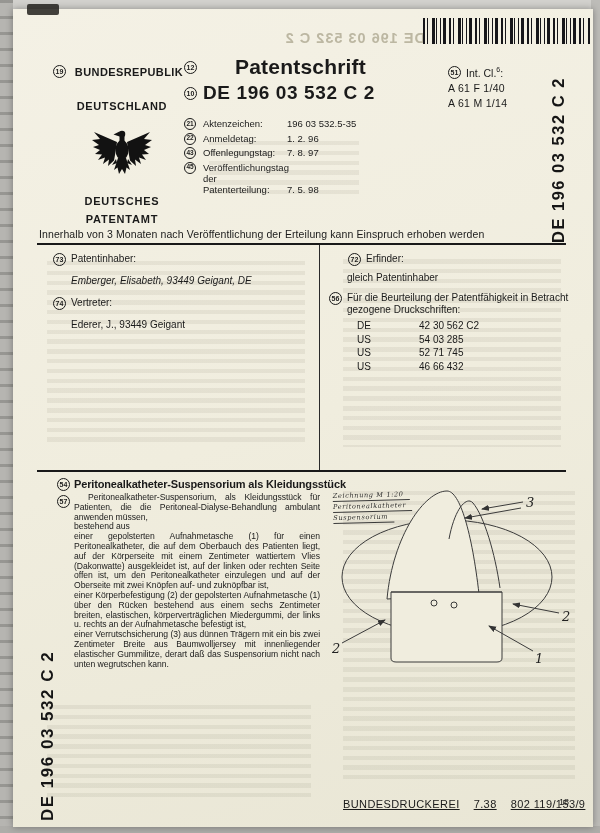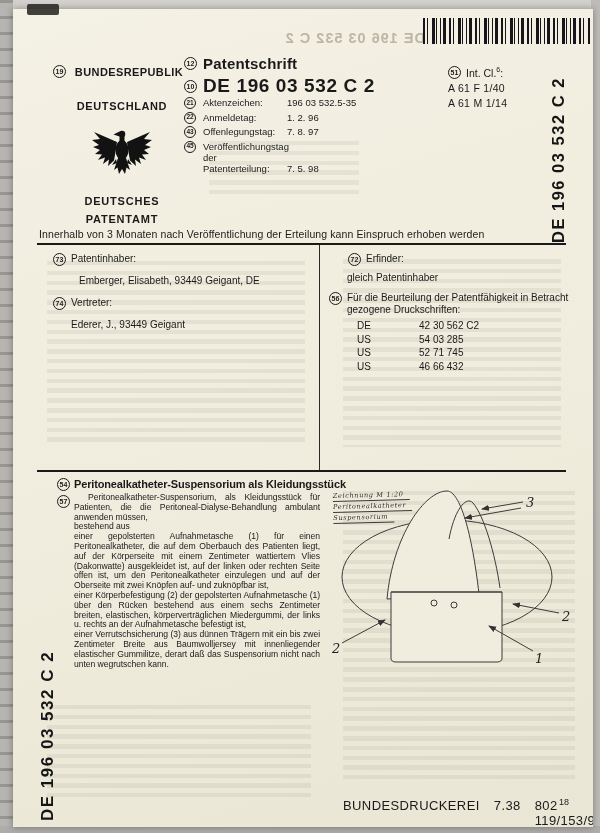--- a/index.html
+++ b/index.html
@@ -64,25 +64,25 @@
   .hdr-left{position:absolute;left:42px;top:57px;width:134px;text-align:center;}
   .hdr-left .l1{position:relative;font-weight:bold;font-size:11px;letter-spacing:.4px;padding-left:14px;}
   .hdr-left .l1 .circ{position:absolute;left:-2px;top:-1px;}
   .hdr-left .l2{font-weight:bold;font-size:11px;letter-spacing:.6px;margin-top:22px;}
   .eagle{display:block;margin:5px auto 2px auto;}
   .hdr-left .o1,.hdr-left .o2{font-weight:bold;font-size:11px;letter-spacing:.8px;margin-top:6px;}
 
   
   .hdr-mid{position:absolute;left:171px;top:46px;width:244px;}
   .kindrow{display:flex;align-items:center;gap:6px;}
-  .kindrow .title{font-size:15px;font-weight:bold;letter-spacing:.2px;}
+  .kindrow .title{font-size:21px;font-weight:bold;letter-spacing:.2px;margin-left:32px;}
   .pubrow{display:flex;align-items:center;gap:6px;margin-top:3px;}
   .pubrow .pubno{font-size:19px;font-weight:bold;letter-spacing:.6px;}
   .fields{display:grid;grid-template-columns:17px 82px 96px;column-gap:2px;row-gap:2.5px;
-    font-size:9.5px;line-height:11px;align-items:start;}
+    margin-top:14px;font-size:9.5px;line-height:11px;align-items:start;}
   .fields .circ{width:12px;height:12px;font-size:6.5px;}
   .fields .val{white-space:nowrap;}
   .fields .val-date{text-align:left;padding-right:22px;white-space:nowrap;}
   .fields .val-bottom{align-self:end;}
 
   
   .hdr-right{position:absolute;left:435px;top:57px;width:130px;}
   .hdr-right .iclrow{display:flex;align-items:center;gap:5px;font-size:10.5px;}
   .hdr-right sup{font-size:7px;vertical-align:super;}
   .ipc-main{font-size:15px;font-weight:bold;margin-top:2px;letter-spacing:.3px;}
@@ -109,21 +109,21 @@
   .abstract p.ind{text-indent:14px;}
 
   
   .figure{position:absolute;left:316px;top:468px;width:264px;height:232px;}
   .figcap{position:absolute;left:320px;top:481px;font-family:"DejaVu Serif",serif;
     font-style:italic;font-size:6.6px;line-height:10px;color:#2b2b2b;transform:rotate(-1.5deg);}
   .figcap div{border-bottom:.8px solid #3a3a3a;display:table;padding-right:6px;letter-spacing:.6px;}
   .figlabel{font-family:"DejaVu Serif",serif;font-style:italic;font-size:13px;fill:#222;}
 
   
-  .footer{position:absolute;left:330px;top:789px;font-size:13px;letter-spacing:.4px;display:flex;gap:14px;}
+  .footer{position:absolute;left:330px;top:789px;font-size:11px;letter-spacing:.4px;display:flex;gap:14px;text-decoration:underline;}
   .pageno{position:absolute;left:546px;top:788px;font-size:9px;}
 </style>
 </head>
 <body>
 
 <div class="scanbed-top"></div>
 <div class="scanbed-left"></div>
 <div class="scanbed-right"></div>
 <div class="scanbed-bottom"></div>
 <div class="smudge"></div>
@@ -204,21 +204,21 @@
 
   <div class="notice">Innerhalb von 3 Monaten nach Veröffentlichung der Erteilung kann Einspruch erhoben werden</div>
   <div class="hrule hr1"></div>
   <div class="vdiv"></div>
   <div class="hrule hr2"></div>
 
   <div class="abs row" style="left:40px;top:244px;">
     <span class="circ">73</span>
     <span class="plabel">Patentinhaber:</span>
   </div>
-  <div class="abs pvalue" style="left:66px;top:266px;">Emberger, Elisabeth, 93449 Geigant, DE</div>
+  <div class="abs pvalue" style="left:58px;top:266px;font-style:italic;">Emberger, Elisabeth, 93449 Geigant, DE</div>
   <div class="abs row" style="left:40px;top:288px;">
     <span class="circ">74</span>
     <span class="plabel">Vertreter:</span>
   </div>
   <div class="abs pvalue" style="left:58px;top:310px;">Ederer, J., 93449 Geigant</div>
 
   <div class="abs row" style="left:316px;top:244px;padding-left:19px;">
     <span class="circ">72</span>
     <span class="plabel">Erfinder:</span>
   </div>

